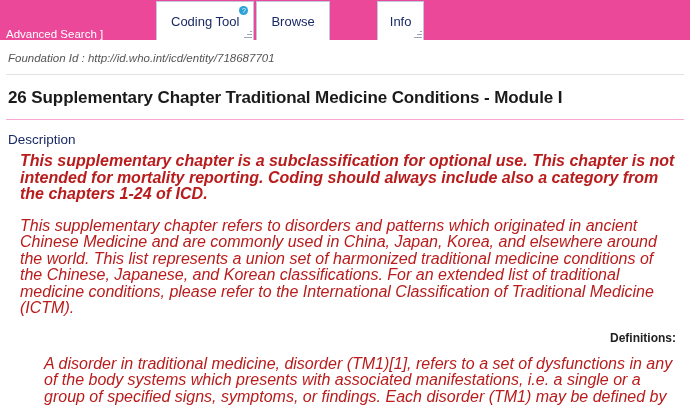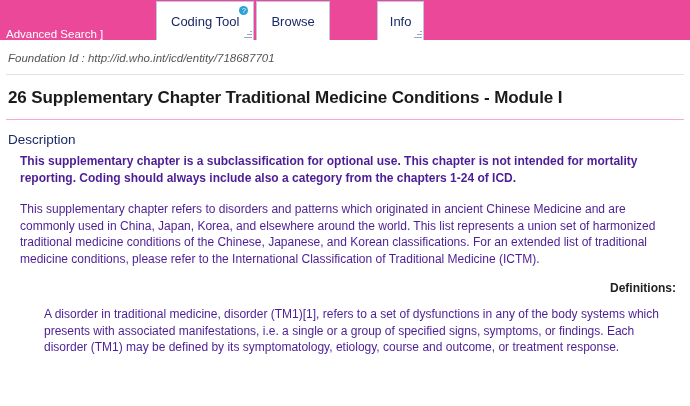--- a/index.html
+++ b/index.html
@@ -106,24 +106,25 @@
     font-size: 13.5px;
     font-weight: normal;
     color: #1a2a66;
     padding: 12px 2px 6px 2px;
   }
   .body-block {
     padding-left: 14px;
     padding-right: 8px;
   }
   p.para {
-    font-size: 12px;
+    font-size: 16px;
     line-height: 16.5px;
     margin: 0 0 14px 0;
-    color: #4c1d95;
+    color: #b91c1c;
+    font-style: italic;
   }
   p.para.bold {
     font-weight: bold;
     margin-bottom: 15px;
   }
   p.para.tight { margin-bottom: 10px; margin-left: 24px; }
   .defs-label {
     font-size: 12px;
     font-weight: bold;
     margin: 0 0 11px 0;

